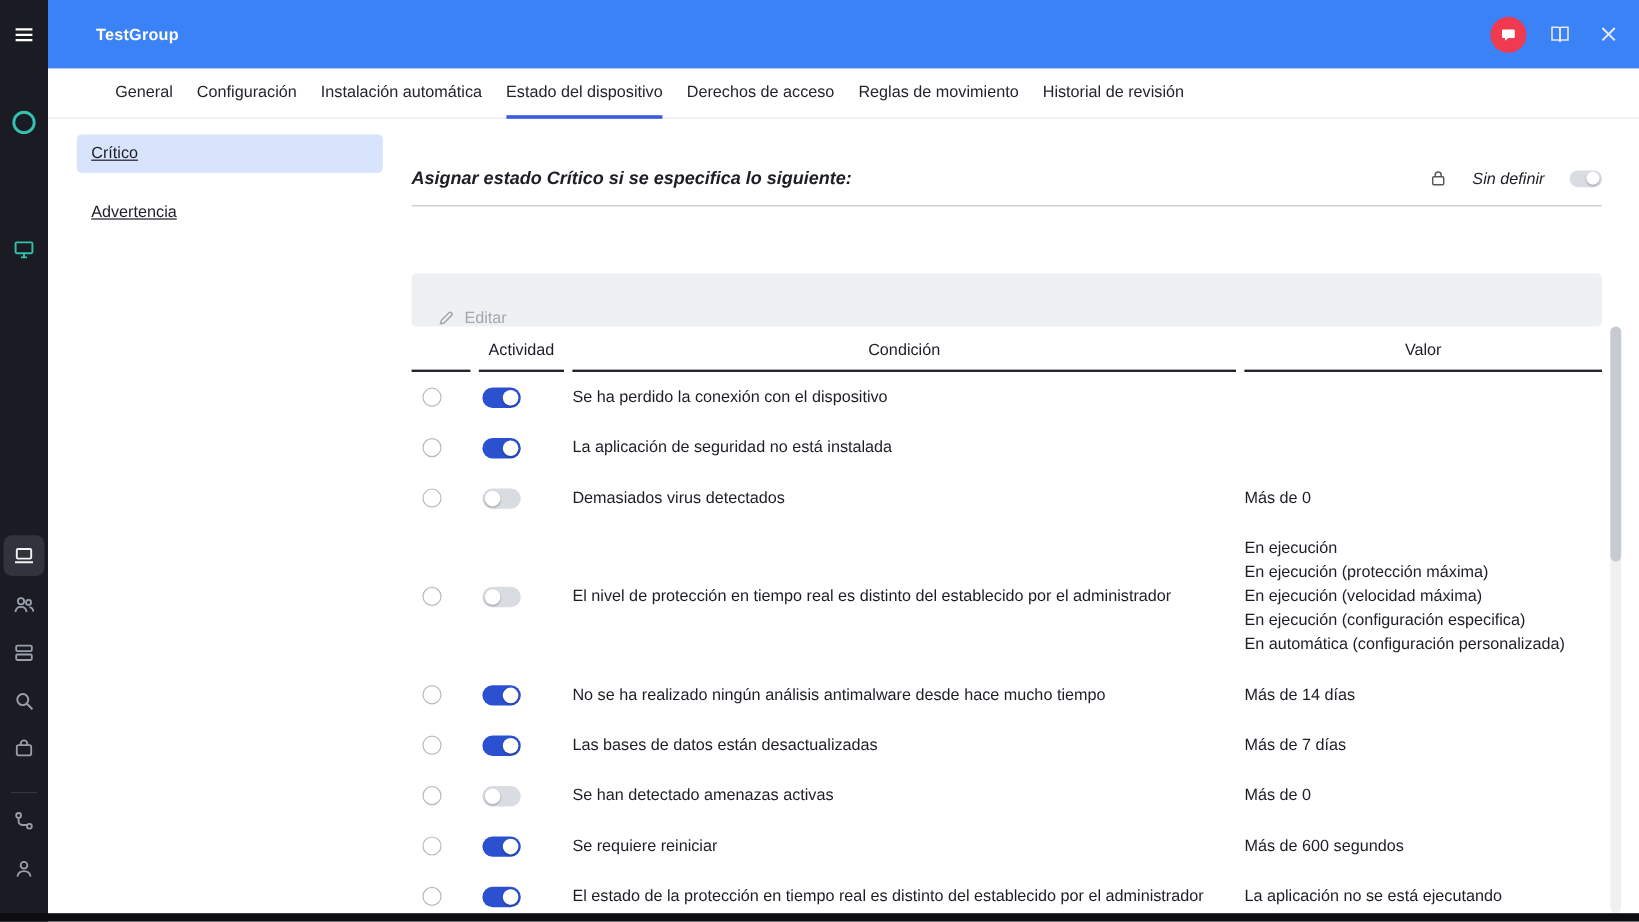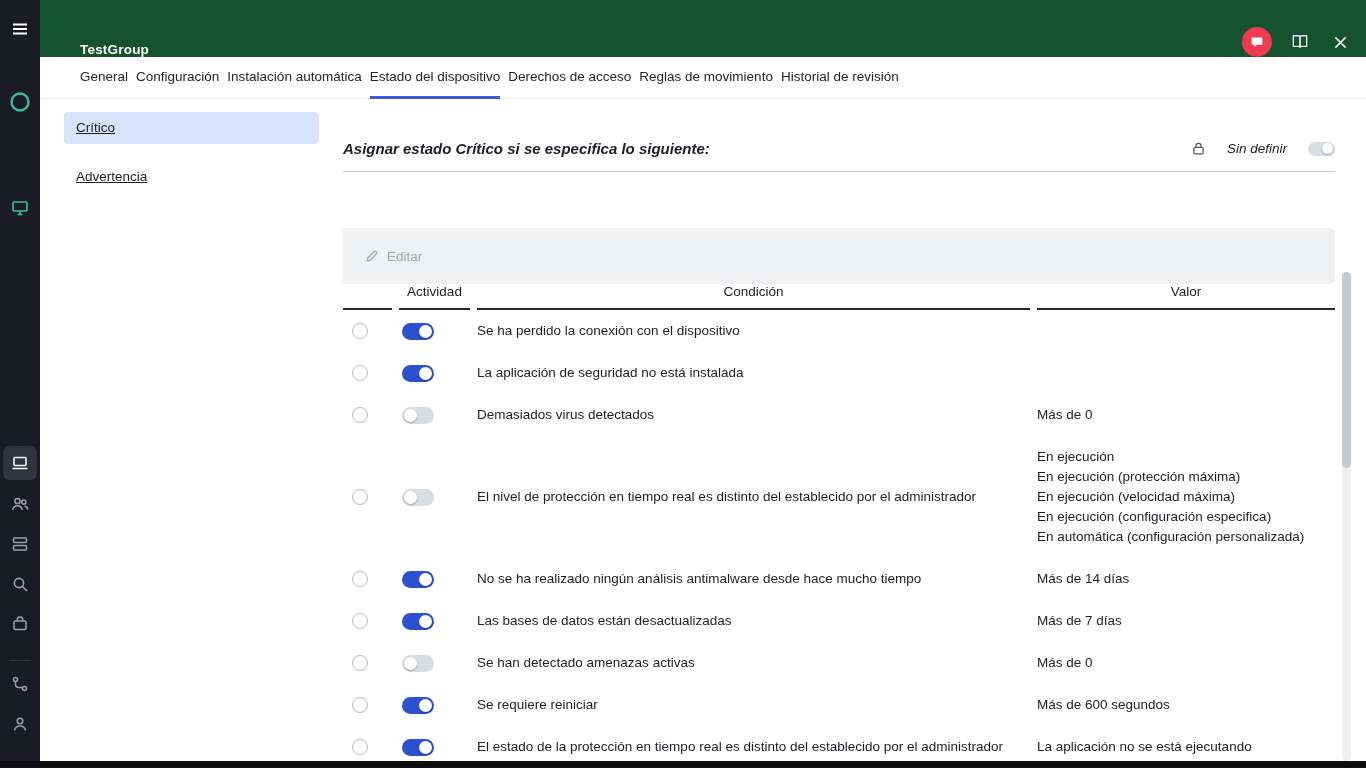--- a/index.html
+++ b/index.html
@@ -15,53 +15,53 @@
   .sb-icon { position:absolute; left:0; width:40px; height:24px; display:flex; align-items:center; justify-content:center; color:#9aa0ab; }
   .sb-icon svg { display:block; }
   .sb-icon.white { color:#ffffff; }
   .sb-icon.teal { color:#35c0ae; }
   .sb-active-box { position:absolute; left:3px; width:34px; height:34px; background:#33333d; border-radius:7px; display:flex; align-items:center; justify-content:center; color:#f2f3f5; }
   .sb-div { position:absolute; left:9px; width:22px; border-top:1px solid #33333c; }
 
   
   .hdr {
     position:absolute; left:40px; top:0; width:1326px; height:57px;
-    background:#14532d; display:flex; align-items:flex-end; z-index:5;
+    background:#3b82f6; display:flex; align-items:center; z-index:5;
   }
   .hdr-title { margin-left:40px; color:#fff; font-weight:bold; font-size:13.5px; letter-spacing:.2px; }
   .hdr-right { margin-left:auto; margin-right:14px; display:flex; align-items:center; gap:16px; }
   .fb-circle { width:30px; height:30px; border-radius:50%; background:#ef3a4f; display:flex; align-items:center; justify-content:center; cursor:pointer; }
   .hdr-ic { color:#e8e9ee; display:flex; align-items:center; justify-content:center; cursor:pointer; width:24px; height:24px; }
 
   
   .tabbar {
     position:absolute; left:40px; top:57px; width:1326px; height:42px;
-    background:#fff; border-bottom:1px solid #e7e9ec; display:flex; gap:8px;
-    padding-left:40px; z-index:4;
+    background:#fff; border-bottom:1px solid #e7e9ec; display:flex; gap:20px;
+    padding-left:56px; z-index:4;
   }
   .tab { height:42px; line-height:40px; cursor:pointer; color:#24242c; border-bottom:3px solid transparent; white-space:nowrap; }
   .tab.active { border-bottom-color:#3b5ae0; }
 
   
   .snav { position:absolute; left:40px; top:99px; width:303px; height:669px; background:#fff;text-decoration:underline; }
   .snav-item { margin:0 24px; height:32px; line-height:32px; padding-left:12px; border-radius:4px; cursor:pointer; color:#1d1d26; }
   .snav-item.selected { background:#d8e4fc; }
   .snav-item:first-child { margin-top:13px; }
   .snav-item + .snav-item { margin-top:17px; }
 
   
   .heading-row { position:absolute; left:343px; top:140px; width:992px; display:flex; align-items:center; justify-content:space-between;font-style:italic; }
   .page-heading { font-weight:bold; font-size:15px; }
   .lock-group { display:flex; align-items:center; gap:21px; color:#1d1d26; }
   .lock-group svg { color:#55585f; }
   .hrule { position:absolute; left:343px; top:171px; width:992px; border-top:1px solid #c4c7cb; }
 
   .editbar {
-    position:absolute; left:343px; top:228px; width:992px; height:56px;
-    background:#eef0f2; border-radius:4px; display:flex; align-items:center;
+    position:absolute; left:343px; top:228px; width:992px; height:44px;
+    background:#eef0f2; border-radius:4px; display:flex; align-items:flex-end;
     padding-left:22px; gap:8px; color:#a2a8af;
   }
   .editbar svg { color:#a2a8af; }
 
   
   .tbl { position:absolute; left:343px; top:280px; width:992px; }
   .thead, .trow { display:grid; grid-template-columns:56px 78px 560px 1fr; }
   .hcell { border-bottom:2px solid #26262c; margin-right:7px; padding-bottom:9px; align-self:end; min-height:1px; }
   .hcell:last-child { margin-right:0; }
   .thead { height:30px;text-align:center; }

